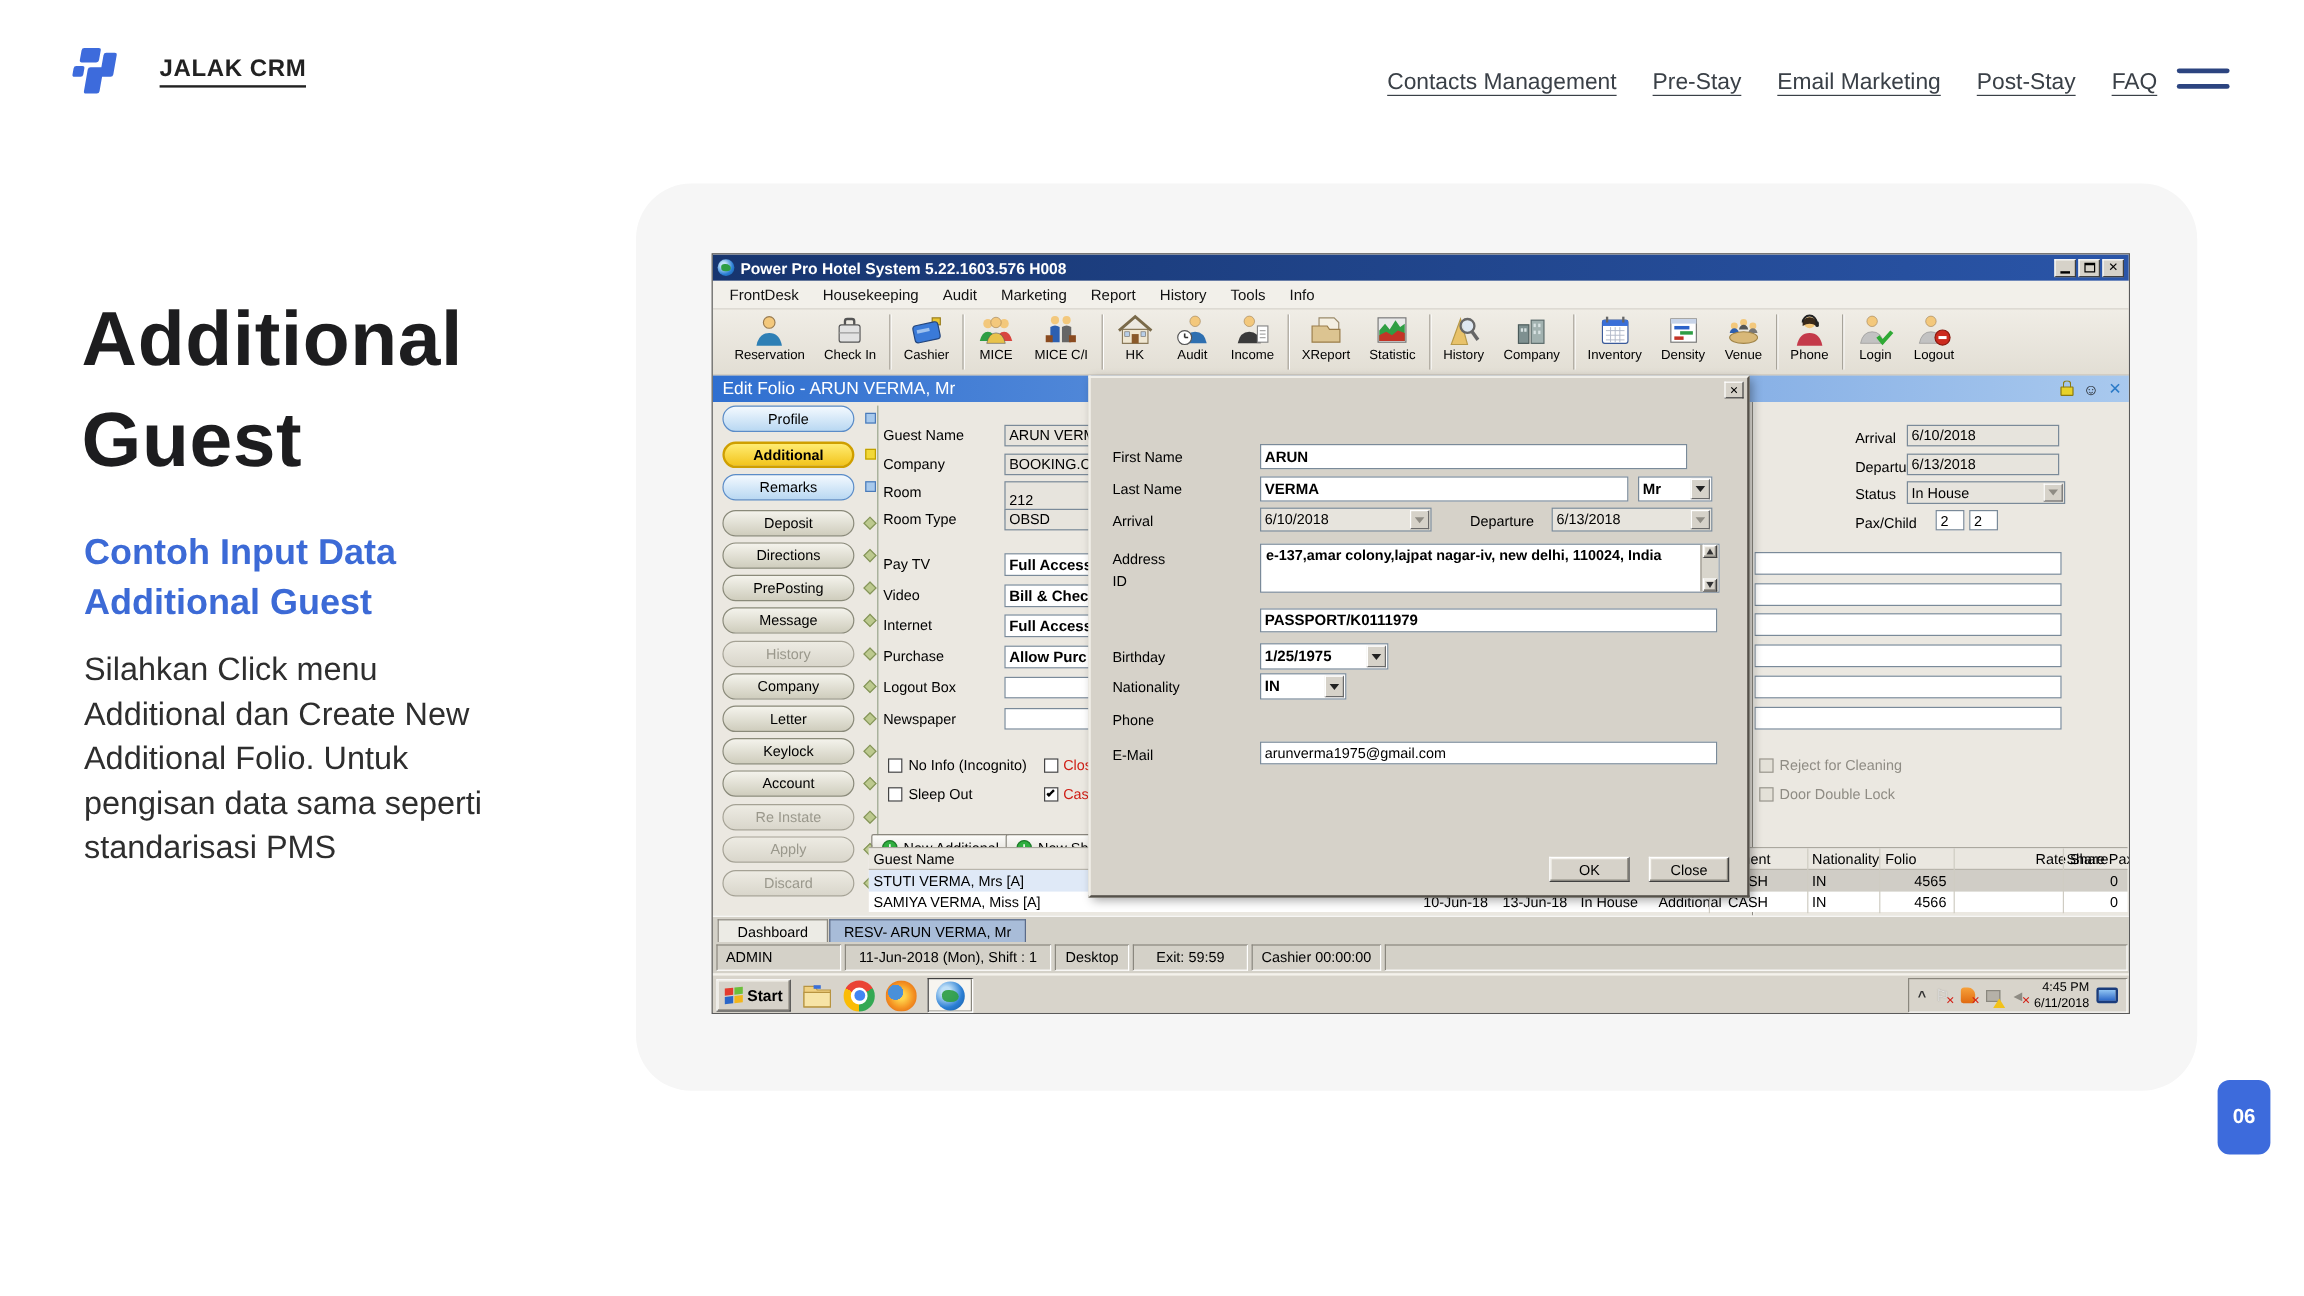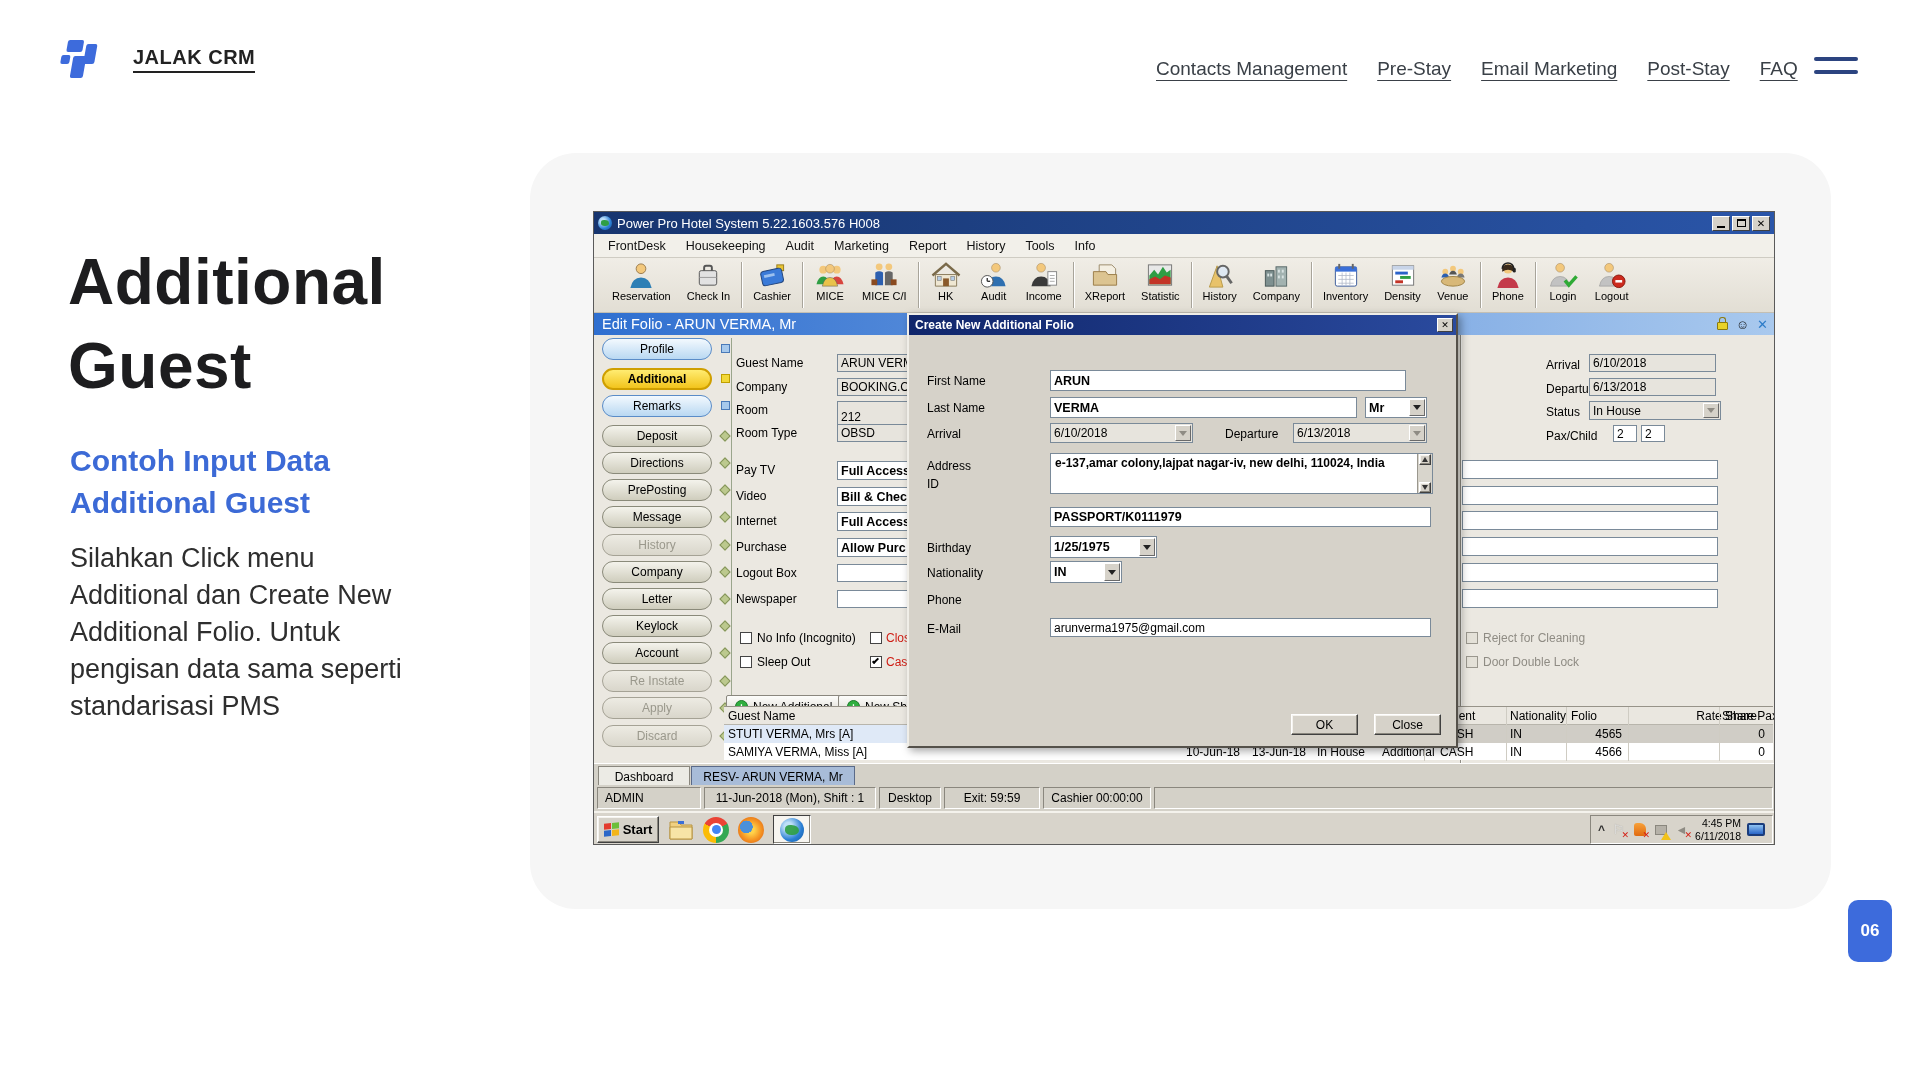--- a/index.html
+++ b/index.html
@@ -19,21 +19,21 @@
   .hero-sub{left:70px;top:440px;width:360px;font-size:30px;font-weight:700;color:#3c6ad6;line-height:1.4;white-space:pre-line}
   .hero-body{left:70px;top:540px;width:430px;font-size:27px;color:#2e2e2e;line-height:1.37;white-space:pre-line}
 
   .badge06{left:1848px;top:900px;width:44px;height:62px;background:#3d6bdc;border-radius:10px;color:#fff;font-size:17px;font-weight:700;display:flex;align-items:center;justify-content:center}
 
   .card{left:530px;top:153px;width:1301px;height:756px;background:#f6f6f6;border-radius:46px}
 
   
   .ppwin{left:63px;top:58px;width:1182px;height:634px;background:#ebe8e1;border:1px solid #5a5a5a;overflow:hidden;font-size:12px}
   .titlebar{left:0;top:0;width:100%;height:22px;background:linear-gradient(90deg,#17356f,#2a55a8);display:flex;align-items:center;padding:0 4px;color:#fff}
-  .titlebar .t{font-size:13px;font-weight:400;margin-left:5px;white-space:nowrap}
+  .titlebar .t{font-size:13px;font-weight:700;margin-left:5px;white-space:nowrap}
   .winbtns{margin-left:auto;display:flex;gap:2px}
   .wbtn{width:18px;height:15px;background:#d6d2c9;border:1px solid;border-color:#fff #404040 #404040 #fff;display:flex;align-items:center;justify-content:center;font-size:10px;font-weight:700;color:#000;cursor:pointer}
   .glyph-min{width:8px;height:2px;background:#000;margin-top:8px}
   .glyph-max{width:9px;height:8px;border:1px solid #000;border-top-width:2px}
   .tb-globe{width:14px;height:14px;border-radius:50%;background:radial-gradient(circle at 35% 35%,#bfe0f8 0 18%,#2b7fd4 60%,#145a9e);position:relative}
   .tb-globe::after{content:"";position:absolute;width:8px;height:6px;left:3px;top:4px;background:#2f9e44;border-radius:40% 60% 50% 50%}
 
   .menubar{left:0;top:22px;width:100%;height:24px;background:#f2f0ea;border-bottom:1px solid #cfccc3;display:flex;align-items:center;padding-left:4px}
   .mi{padding:0 10px;font-size:12.5px;color:#111;cursor:pointer;white-space:nowrap}
 
@@ -526,23 +526,20 @@
       <span class="gc" style="left:999px;width:42px;text-align:right">0</span>
     </div>
     <span class="vs" style="left:700px"></span>
     <span class="vs" style="left:782px"></span>
     <span class="vs" style="left:842px"></span>
     <span class="vs" style="left:904px"></span>
     <span class="vs" style="left:995px"></span>
   </div>
 
   <div class="a dlg">
-    <div class="dlg-title">
-      <span class="t">Create New Additional Folio</span>
-    </div>
     <span class="dlg-x">✕</span>
 
     <span class="a lb" style="left:18px;top:59px">First Name</span>
     <div class="a inp b" style="left:141px;top:55px;width:356px;height:21px">ARUN</div>
     <span class="a lb" style="left:18px;top:86px">Last Name</span>
     <div class="a inp b" style="left:141px;top:82px;width:307px;height:21px">VERMA</div>
     <div class="a inp b" style="left:456px;top:82px;width:62px;height:21px">
           <span>Mr</span>
           <span class="ddbtn">
             <span class="tri"></span>

